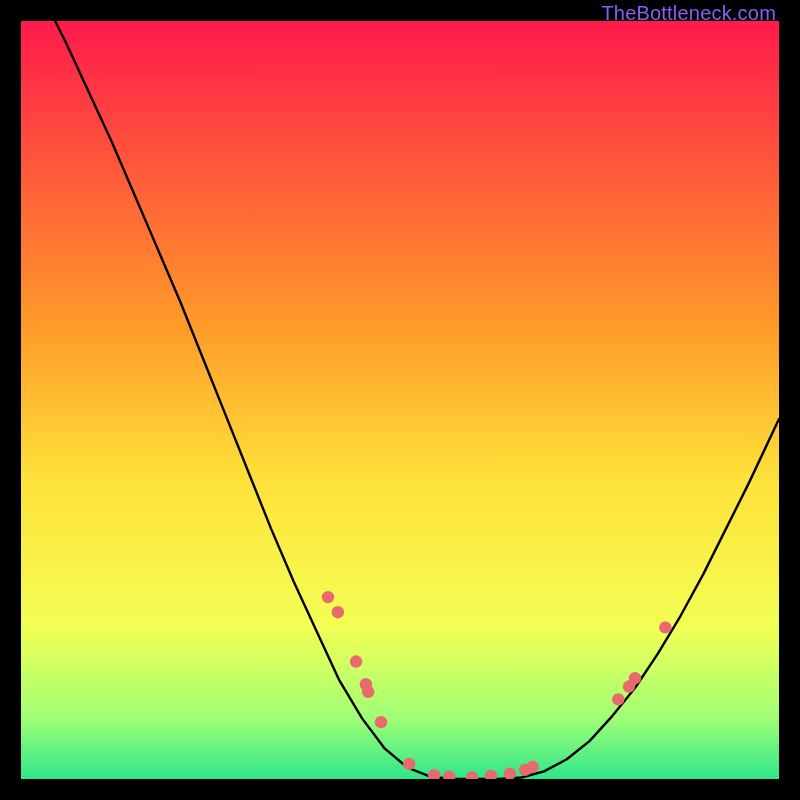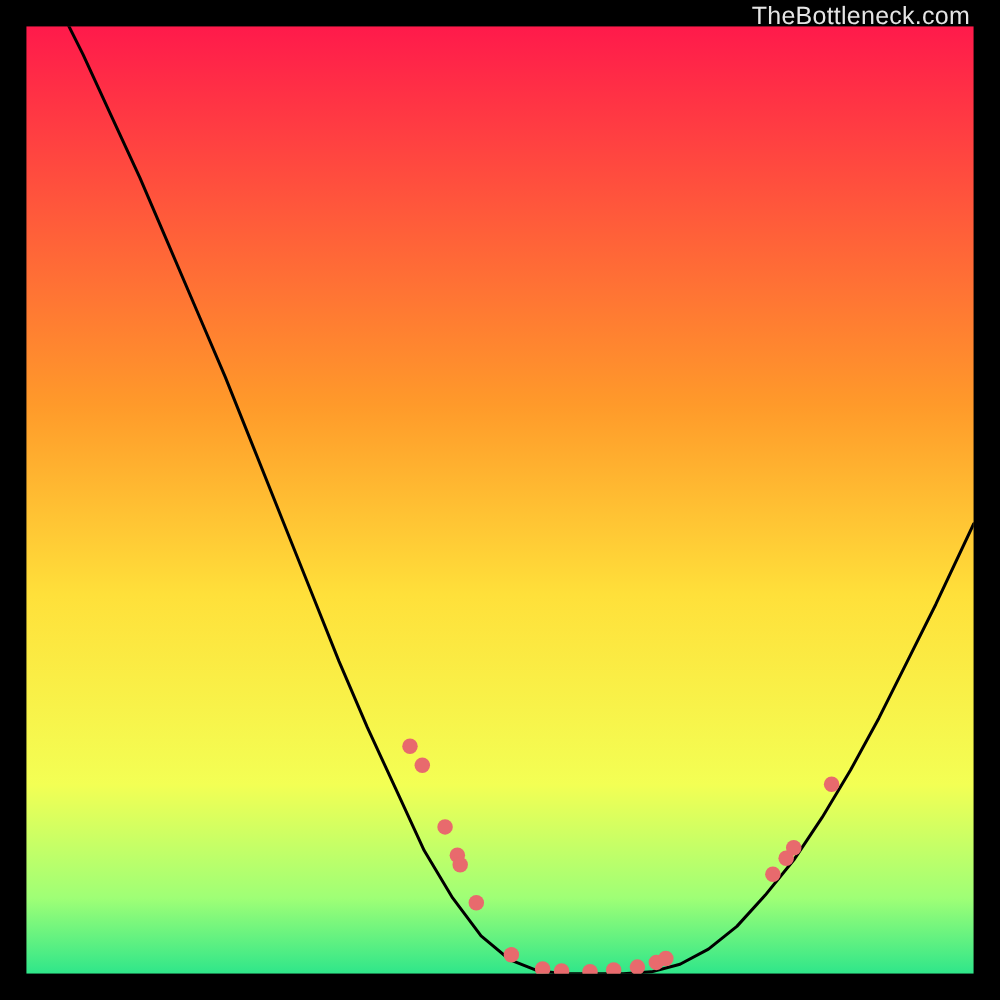--- a/index.html
+++ b/index.html
@@ -21,21 +21,21 @@
     position: absolute;
     left: 21px;
     top: 21px;
     width: 758px;
     height: 758px;
   }
   .watermark {
     position: absolute;
     top: 2px;
     right: 24px;
-    color: #e5e5e5;
+    color: #8b5cf6;
     font-size: 20px;
     font-weight: 500;
     letter-spacing: 0.2px;
   }
   svg { display: block; }
 </style>
 </head>
 <body>
 
 <div class="wrap">

